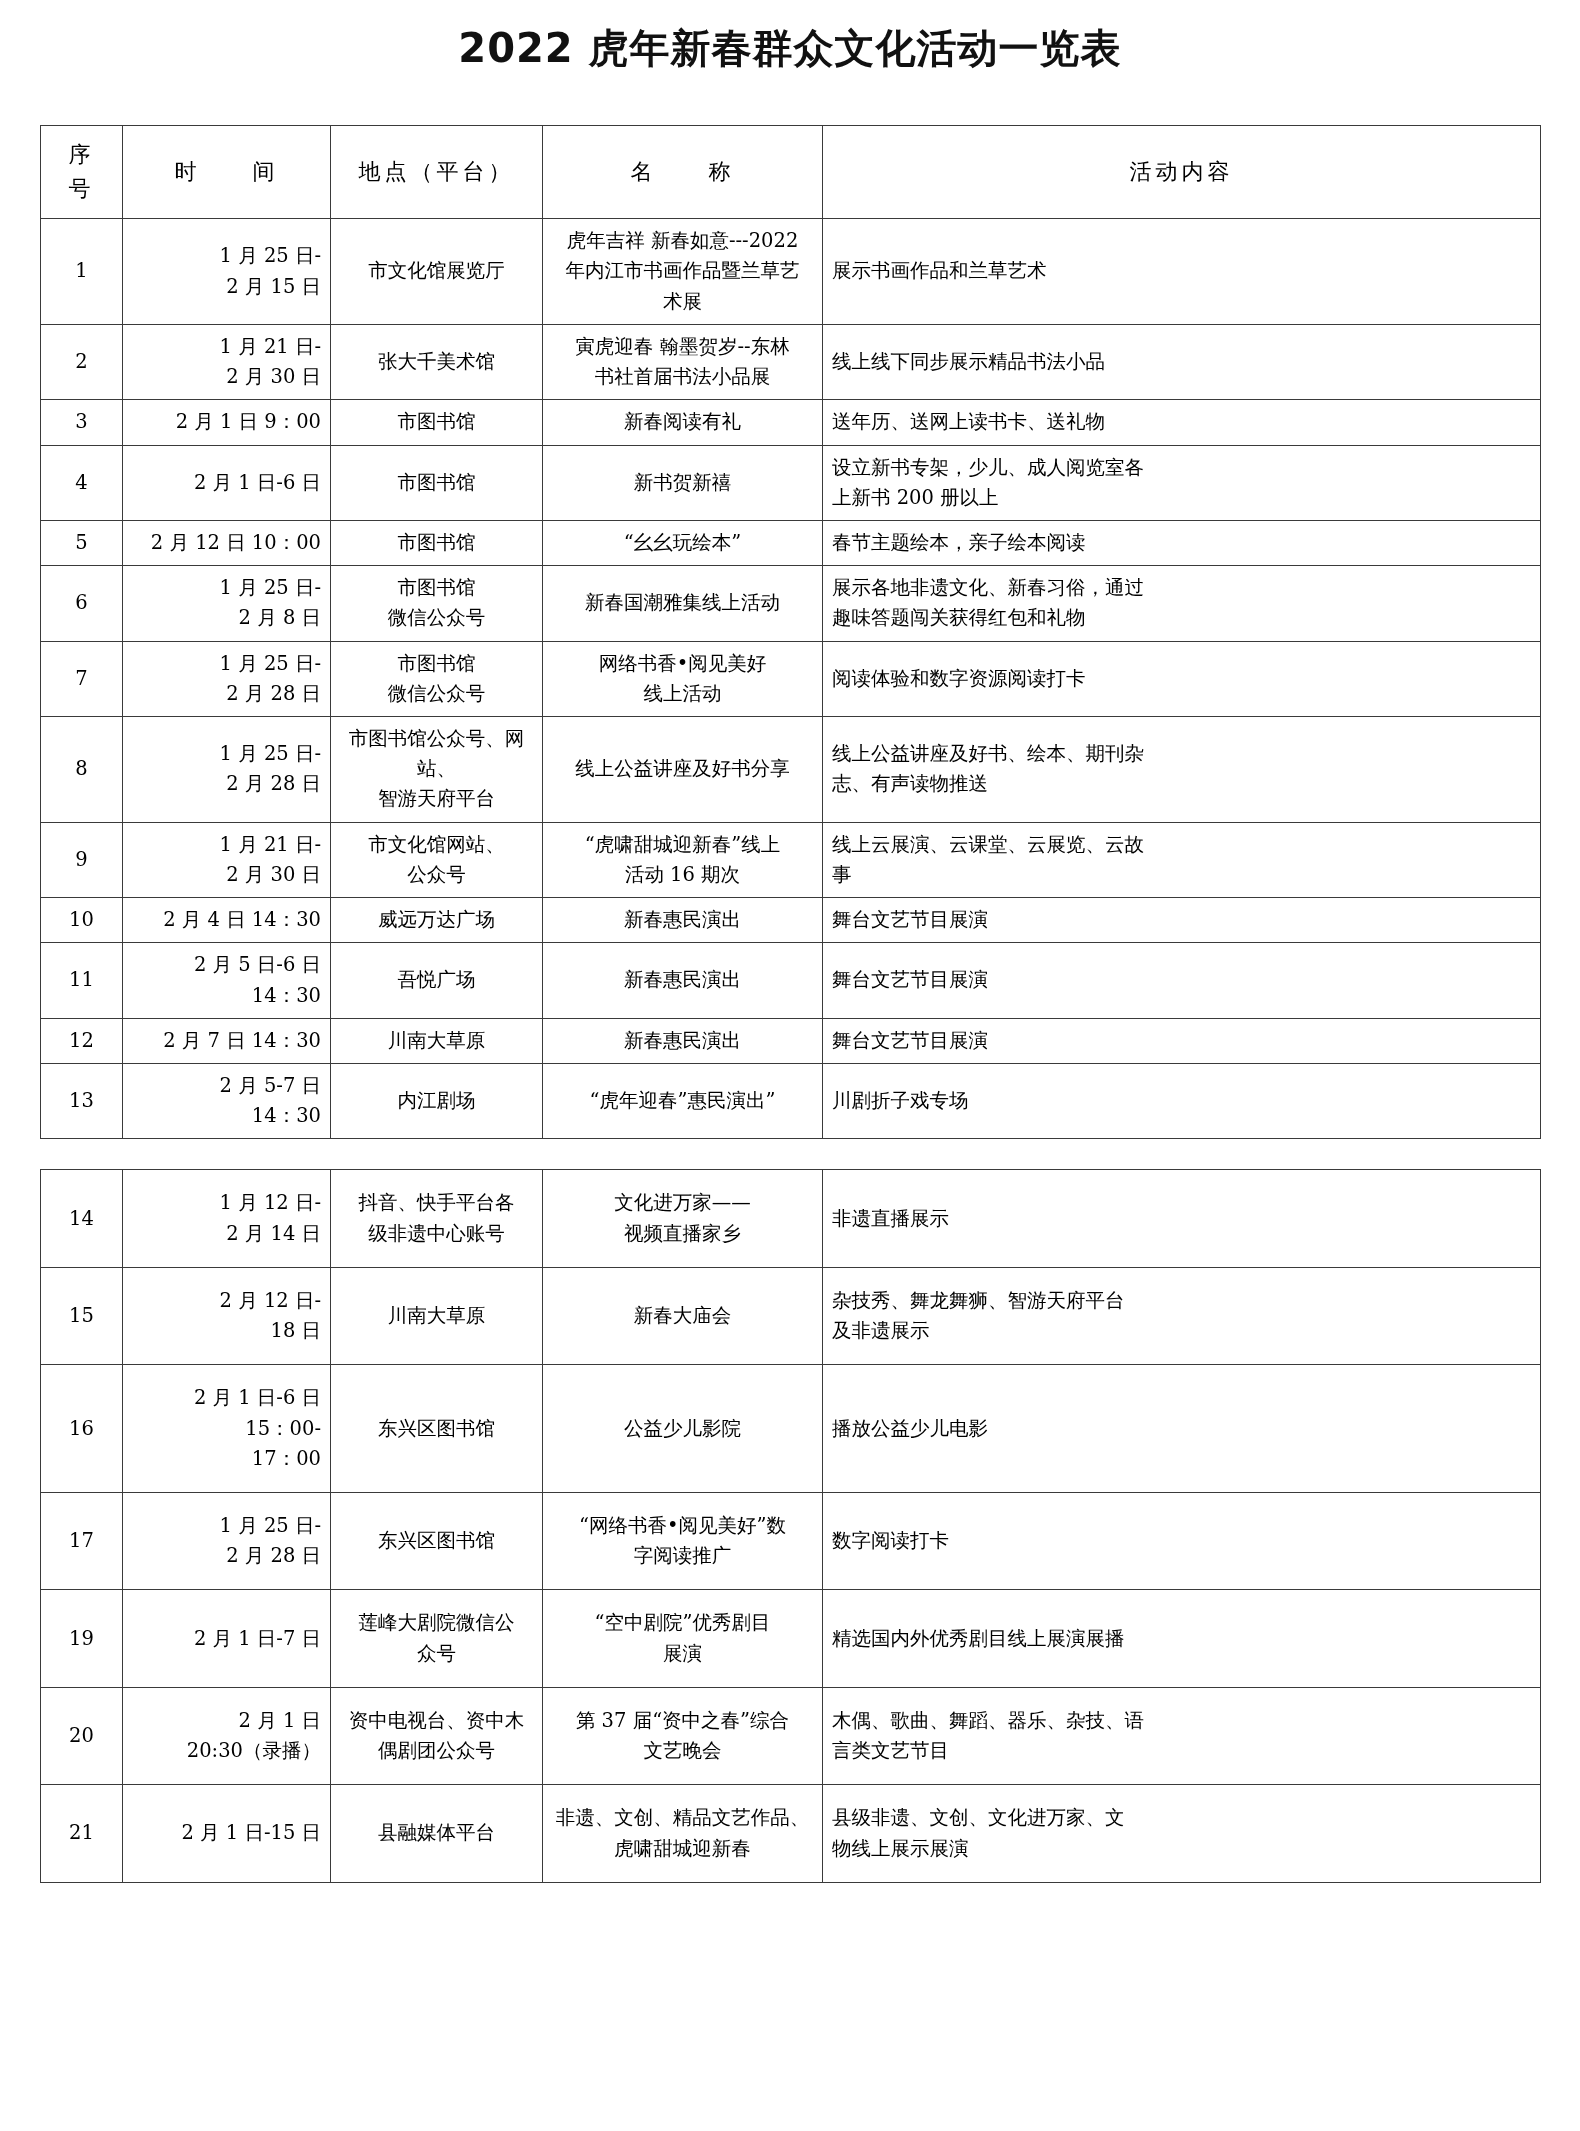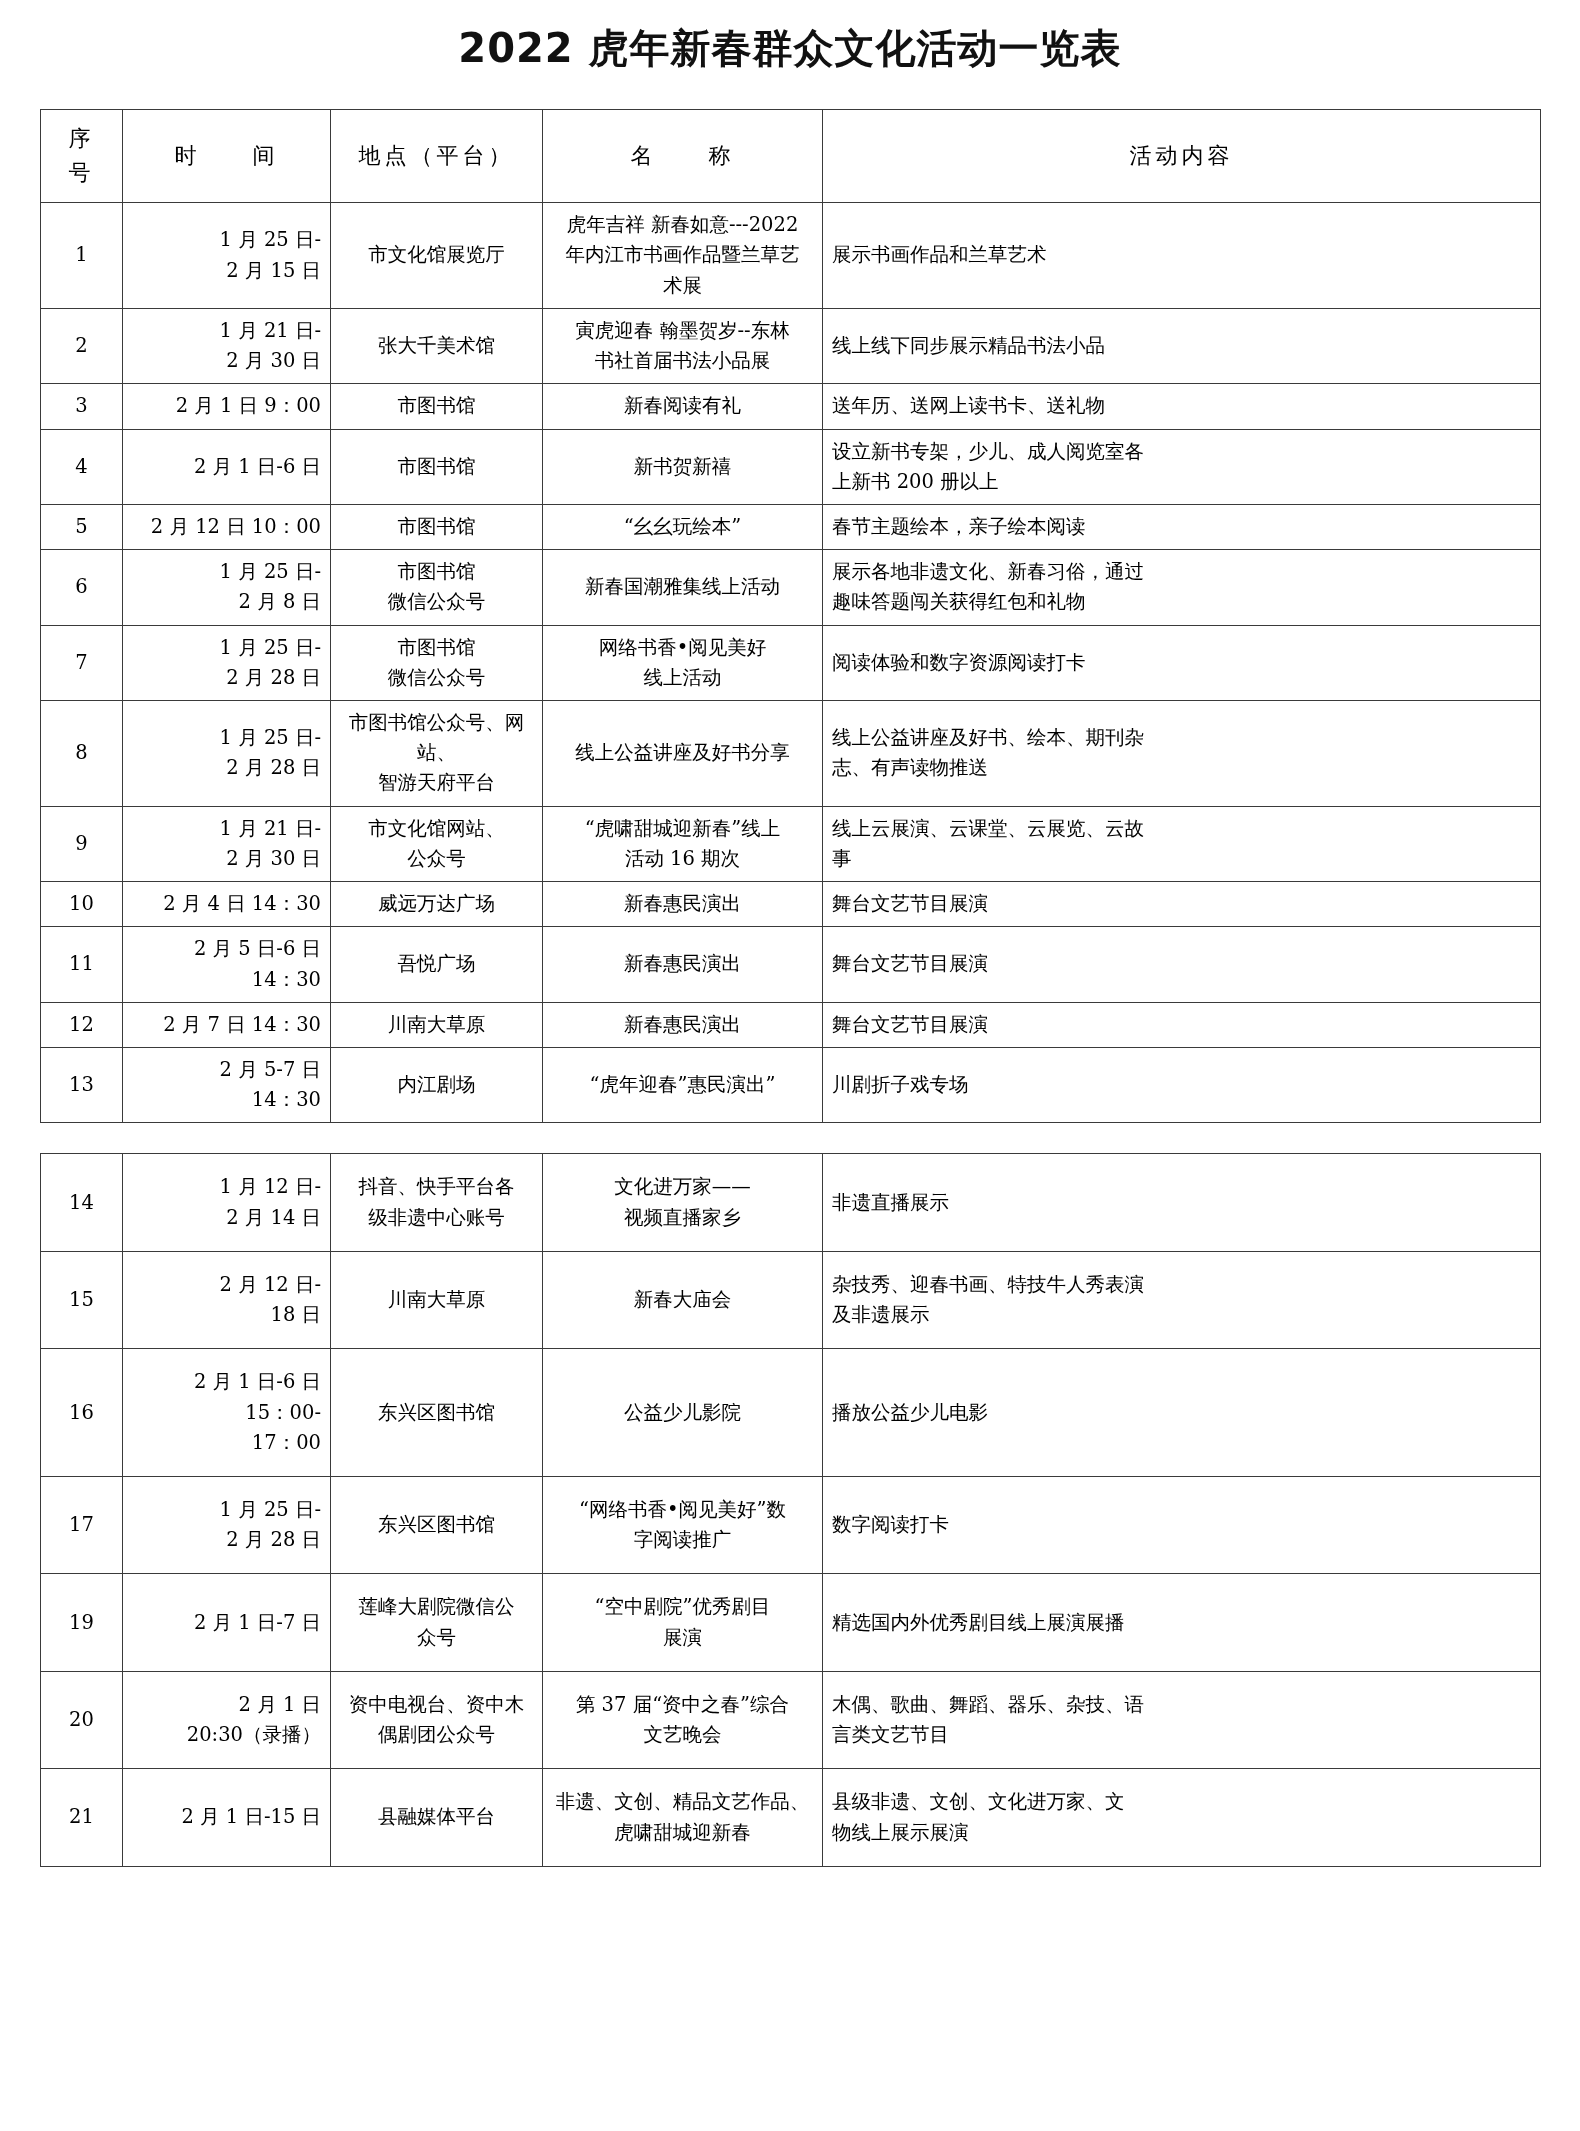--- a/index.html
+++ b/index.html
@@ -68,21 +68,21 @@
 
   td.no    { text-align: center; }
   td.time  { text-align: right; }
   td.place { text-align: center; }
   td.name  { text-align: center; }
   td.desc  { text-align: left; padding-left: 12px; }
 
   .gap {
     height: 30px;
   }
-  .first-table { margin-top: 37px; }
+  .first-table { margin-top: 53px; }
   .second-table { margin-top: 0; }
 
   
   table.tall td { padding-top: 18px; padding-bottom: 18px; }
   .cellline { display: block; }
 </style>
 </head>
 <body>
 
 <div class="page">
@@ -394,21 +394,21 @@
               <span class="cellline">2 月 12 日-</span>
               <span class="cellline">18 日</span>
             </td>
             <td class="place">
               <span class="cellline">川南大草原</span>
             </td>
             <td class="name">
               <span class="cellline">新春大庙会</span>
             </td>
             <td class="desc">
-              <span class="cellline">杂技秀、迎春书画、特技牛人秀表演</span>
+              <span class="cellline">杂技秀、舞龙舞狮、智游天府平台</span>
               <span class="cellline">及非遗展示</span>
             </td>
           </tr>
           <tr>
             <td class="no">
               <span class="cellline">16</span>
             </td>
             <td class="time">
               <span class="cellline">2 月 1 日-6 日</span>
               <span class="cellline">15：00-</span>

